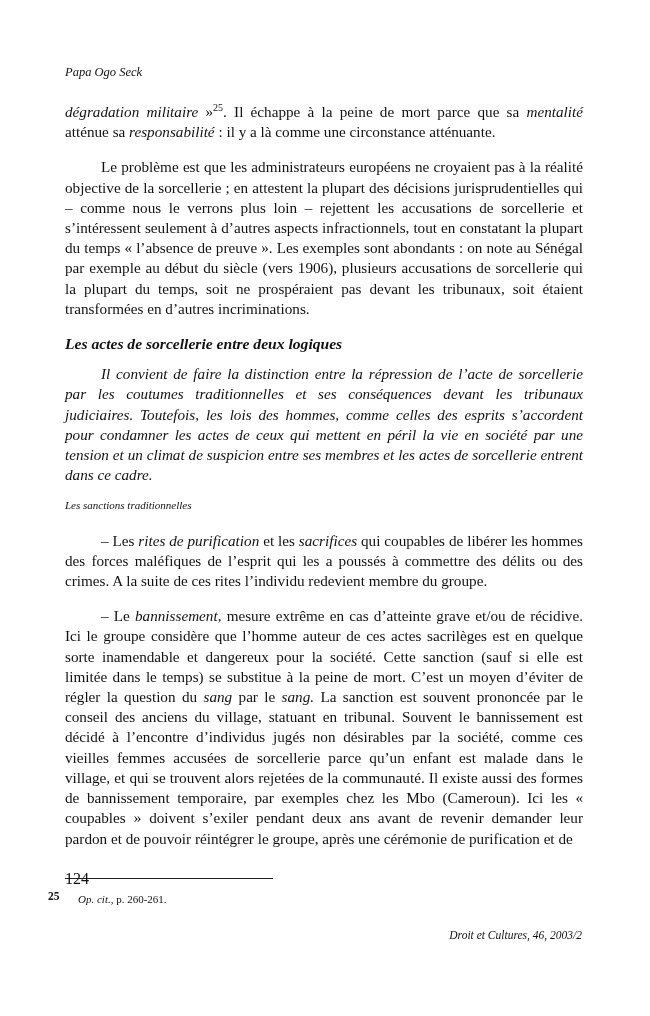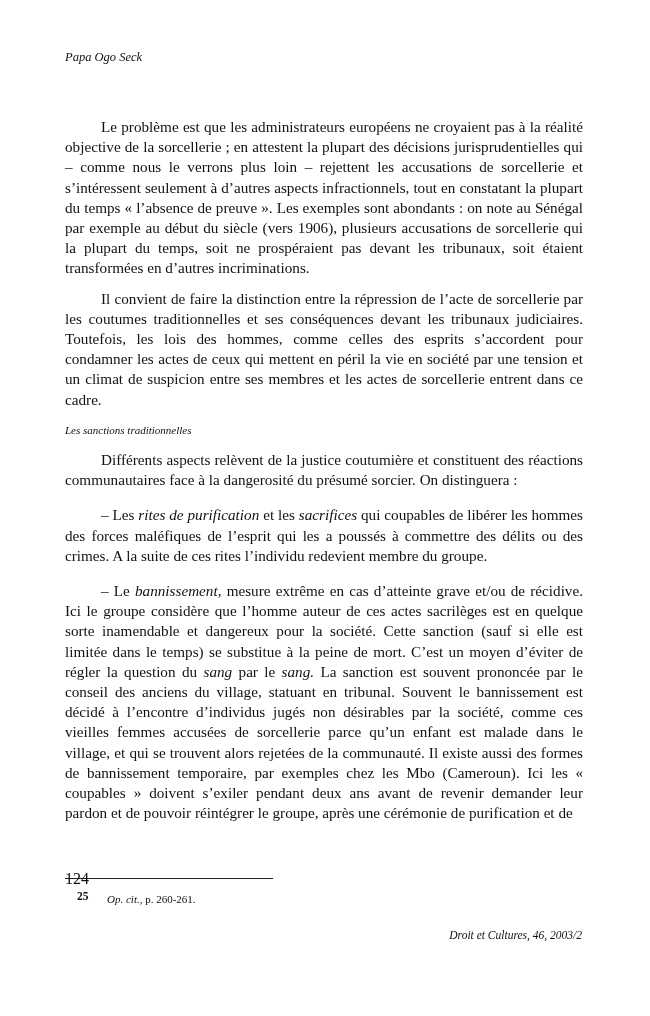--- a/index.html
+++ b/index.html
@@ -1,50 +1,51 @@
 <!DOCTYPE html>
 <html><head>
 <meta charset="utf-8">
 <style>
   html, body { margin:0; padding:0; background:#ffffff; }
   body { width:650px; height:1016px; position:relative; overflow:hidden;
          font-family:"Liberation Serif", "DejaVu Serif", serif; color:#111; }
   .page { position:absolute; left:0; top:0; width:650px; height:1016px; }
-  .running-head { position:absolute; left:65px; top:50px; font-size:12.5px; font-style:italic; }
+  .running-head { position:absolute; left:65px; top:65px; font-size:12.5px; font-style:italic; }
   .body { position:absolute; left:65px; top:102px; width:518px; font-size:15.2px; line-height:20.2px; }
   .body p { margin:0; text-align:justify; }
   .indent { text-indent:36px; }
   .gap { margin-top:15px !important; }
-  .gap-sm { margin-top:10px !important; }
+  .gap-sm { margin-top:10px !important;font-style:italic; }
   .heading { font-weight:bold; font-style:italic; font-size:15.6px; margin-top:15px !important; }
   .subheading { font-style:italic; font-size:11px; margin-top:10px !important; }
   i { font-style:italic; }
   sup { font-size:10px; vertical-align:6px; line-height:0; }
   .fn-rule { position:absolute; left:65px; top:878px; width:208px; height:1px; background:#222; }
-  .footnote { position:absolute; left:77px; top:890px; font-size:11px;font-family:Liberation Serif, serif; }
+  .footnote { position:absolute; left:48px; top:890px; font-size:11px;font-family:Liberation Serif, serif; }
   .footnote .num { font-size:11.5px; font-weight:bold; display:inline-block; width:30px; vertical-align:3px;}
   .footer-left { position:absolute; left:65px; top:870px; font-size:16px; }
   .footer-right { position:absolute; right:68px; top:929px; font-size:11.5px; font-style:italic;text-align:center; }
 </style>
 </head>
 <body>
 
 <div class="page">
   <div class="running-head">Papa Ogo Seck</div>
 
   <div class="body">
+    <p><i>dégradation militaire</i><span> »</span><sup>25</sup><span>. Il échappe à la peine de mort parce que sa </span><i>mentalité</i><span> atténue sa </span><i>responsabilité</i><span> : il y a là comme une circonstance atténuante.</span></p>
 
     <p class="indent gap">Le problème est que les administrateurs européens ne croyaient pas à la réalité objective de la sorcellerie ; en attestent la plupart des décisions jurisprudentielles qui – comme nous le verrons plus loin – rejettent les accusations de sorcellerie et s’intéressent seulement à d’autres aspects infractionnels, tout en constatant la plupart du temps « l’absence de preuve ». Les exemples sont abondants : on note au Sénégal par exemple au début du siècle (vers 1906), plusieurs accusations de sorcellerie qui la plupart du temps, soit ne prospéraient pas devant les tribunaux, soit étaient transformées en d’autres incriminations.</p>
 
+    <p class="heading">Les actes de sorcellerie entre deux logiques</p>
 
     <p class="indent gap-sm">Il convient de faire la distinction entre la répression de l’acte de sorcellerie par les coutumes traditionnelles et ses conséquences devant les tribunaux judiciaires. Toutefois, les lois des hommes, comme celles des esprits s’accordent pour condamner les actes de ceux qui mettent en péril la vie en société par une tension et un climat de suspicion entre ses membres et les actes de sorcellerie entrent dans ce cadre.</p>
 
     <p class="subheading">Les sanctions traditionnelles</p>
 
-    <p class="indent gap-sm">Différents aspects relèvent de la justice coutumière et constituent des réactions communautaires face à la dangerosité du présumé sorcier. On distinguera :</p>
 
     <p class="indent gap"><span>– Les </span><i>rites de purification</i><span> et les </span><i>sacrifices</i><span> qui coupables de libérer les hommes des forces maléfiques de l’esprit qui les a poussés à commettre des délits ou des crimes. A la suite de ces rites l’individu redevient membre du groupe.</span></p>
 
     <p class="indent gap"><span>– Le </span><i>bannissement,</i><span> mesure extrême en cas d’atteinte grave et/ou de récidive. Ici le groupe considère que l’homme auteur de ces actes sacrilèges est en quelque sorte inamendable et dangereux pour la société. Cette sanction (sauf si elle est limitée dans le temps) se substitue à la peine de mort. C’est un moyen d’éviter de régler la question du </span><i>sang</i><span> par le </span><i>sang.</i><span> La sanction est souvent prononcée par le conseil des anciens du village, statuant en tribunal. Souvent le bannissement est décidé à l’encontre d’individus jugés non désirables par la société, comme ces vieilles femmes accusées de sorcellerie parce qu’un enfant est malade dans le village, et qui se trouvent alors rejetées de la communauté. Il existe aussi des formes de bannissement temporaire, par exemples chez les Mbo (Cameroun). Ici les « coupables » doivent s’exiler pendant deux ans avant de revenir demander leur pardon et de pouvoir réintégrer le groupe, après une cérémonie de purification et de</span></p>
   </div>
 
   <div class="fn-rule"></div>
   <div class="footnote">
     <span class="num">25</span><i>Op. cit.</i><span>, p. 260-261.</span>
   </div>

